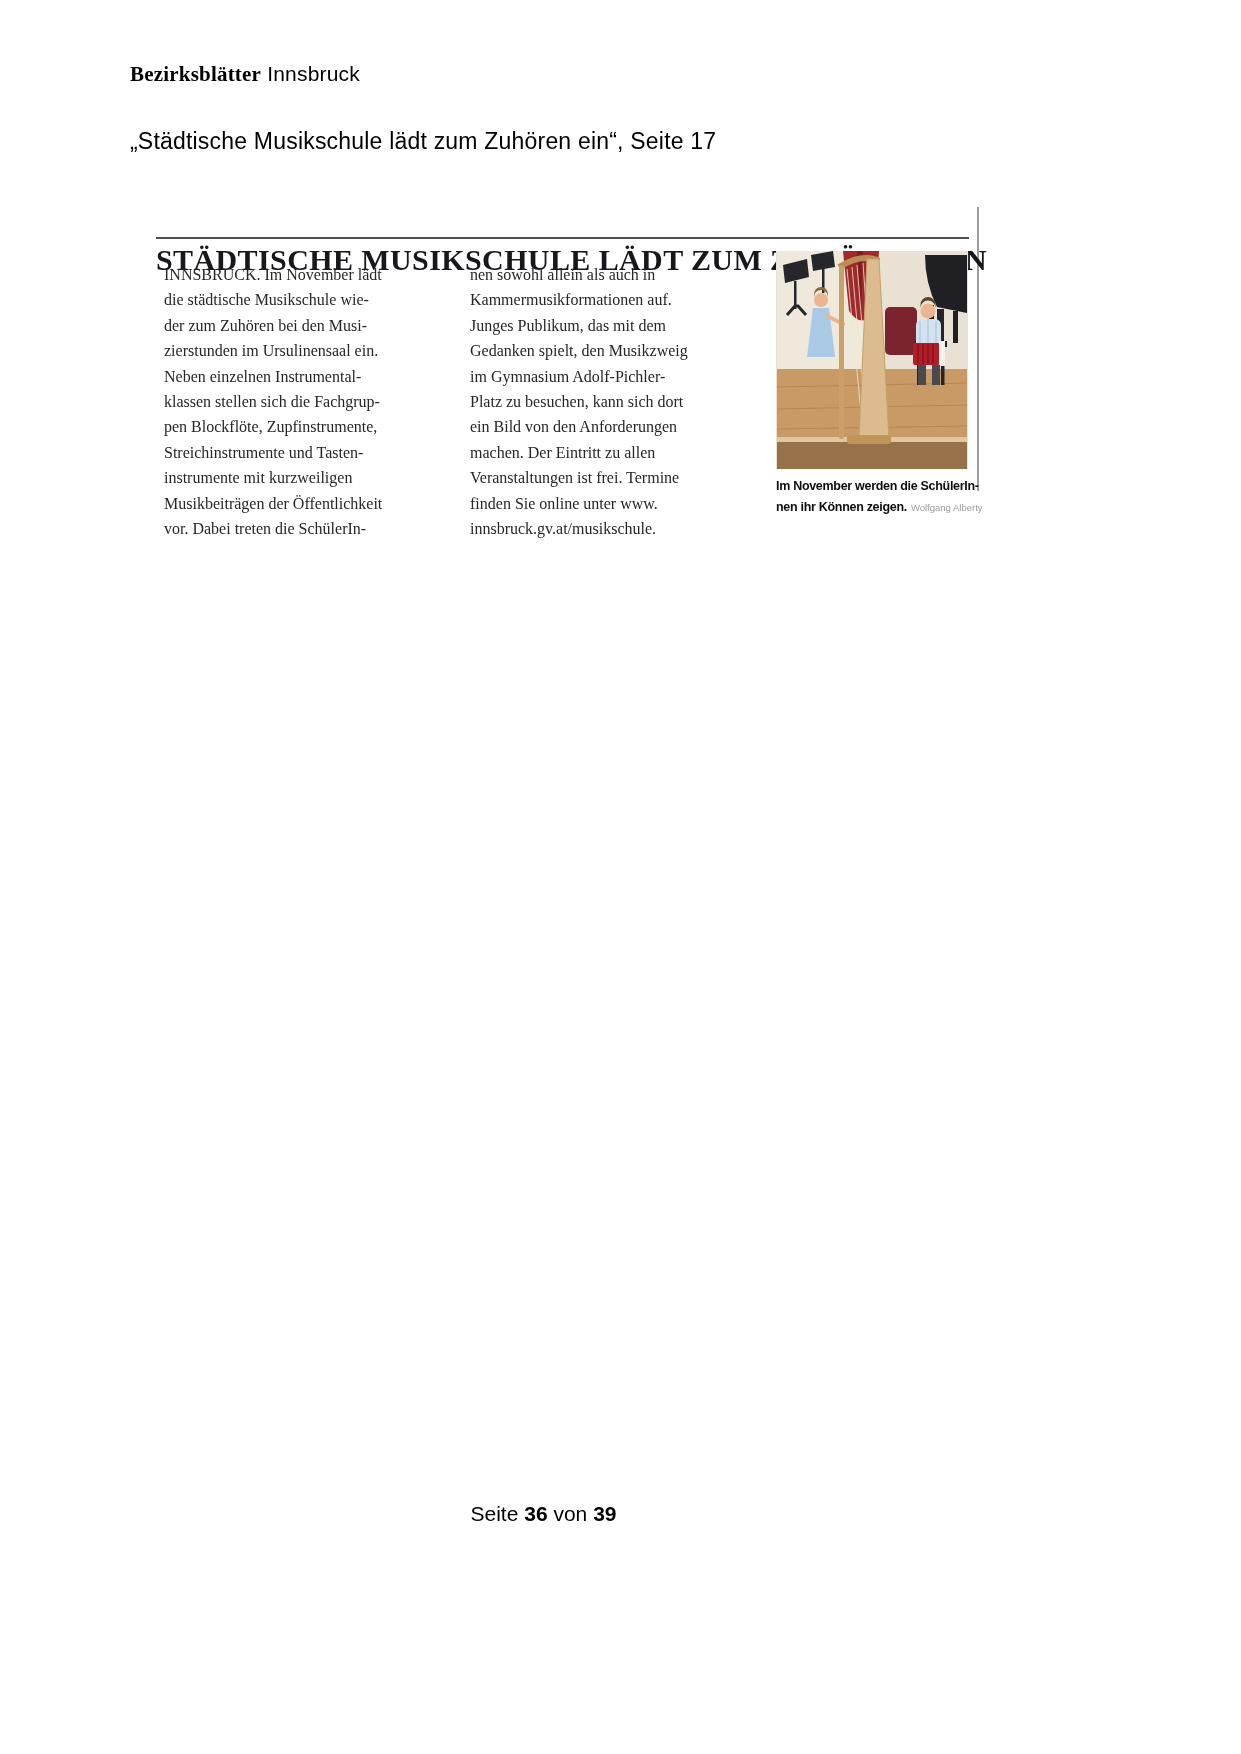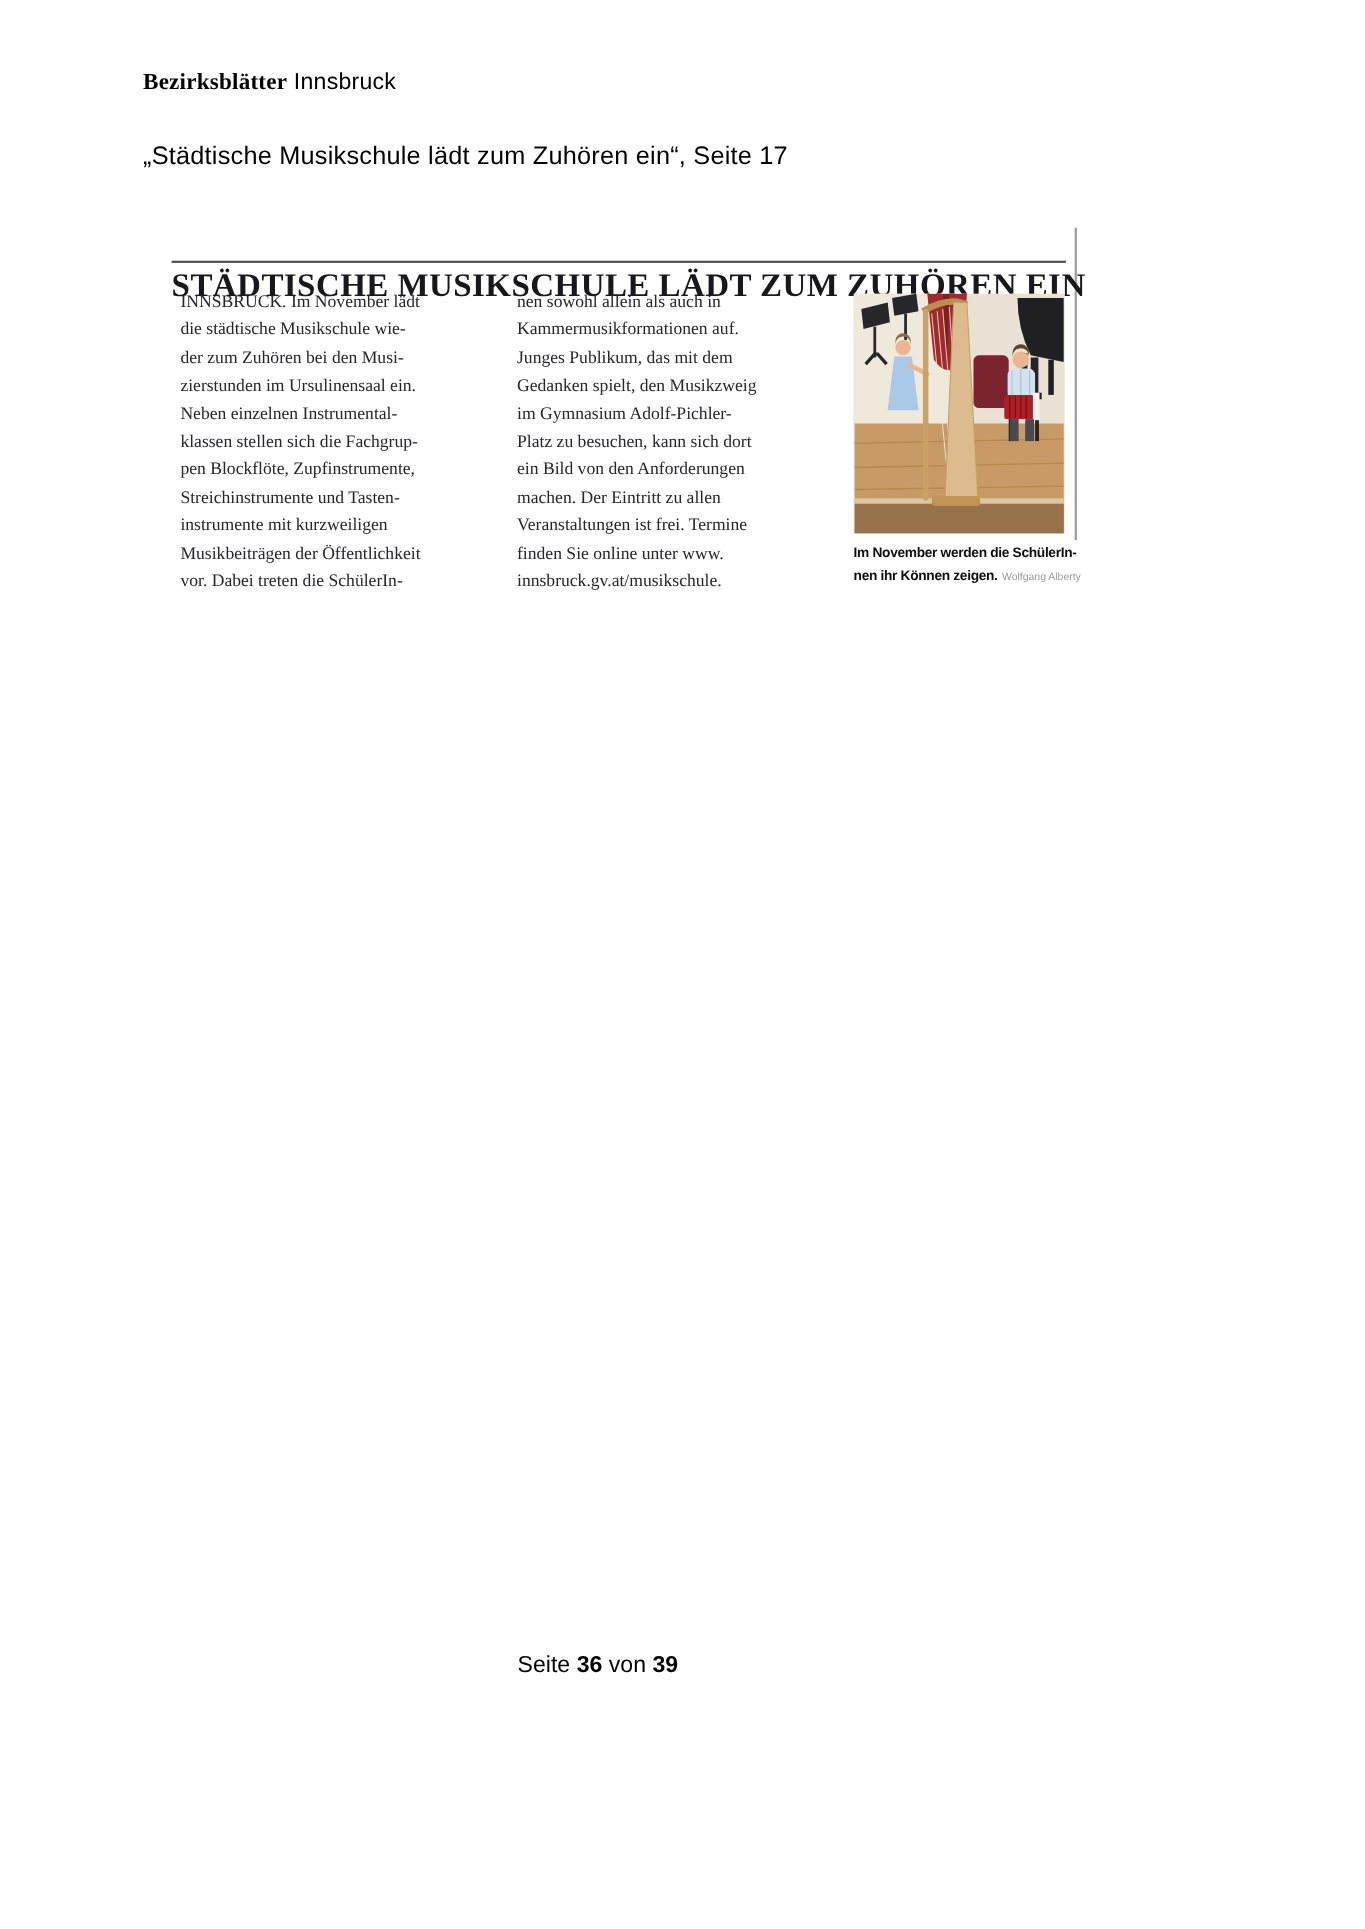--- a/index.html
+++ b/index.html
@@ -20,21 +20,21 @@
     font-family:"Liberation Serif",serif;font-weight:bold;
     font-size:30px;letter-spacing:.4px;color:#17171c;white-space:nowrap;
   }
   .col{
     position:absolute;top:55px;
     font-family:"Liberation Serif",serif;font-size:16px;line-height:25.4px;
     color:#26262a;white-space:nowrap;
   }
   .col1{left:8px;}
   .col2{left:314px;}
-  .photo-block{position:absolute;left:620px;top:60px;width:169px;margin:0;text-align:center;}
+  .photo-block{position:absolute;left:620px;top:44px;width:169px;margin:0;text-align:center;}
   .photo-svg{display:block;width:192px;height:218px;background:#e9e2d4;}
   .caption{margin-top:7px;font-size:12.5px;font-weight:bold;line-height:21px;color:#0e0e0e;letter-spacing:-.3px;white-space:nowrap;}
   .credit{font-weight:normal;font-size:9.5px;color:#9a9a9a;letter-spacing:0;margin-left:4px;}
   
   .doc-footer{position:absolute;left:0;top:1502px;width:1087px;text-align:center;font-size:21px;}
   .doc-footer b{font-weight:bold;}
 </style>
 </head>
 <body>
 

